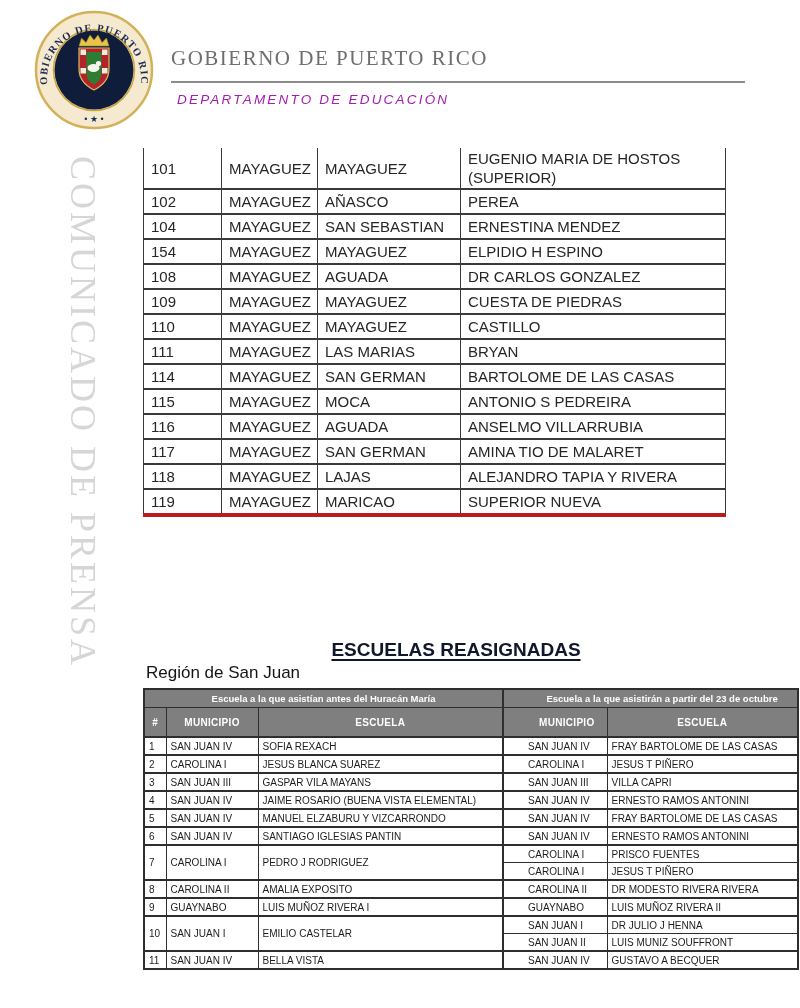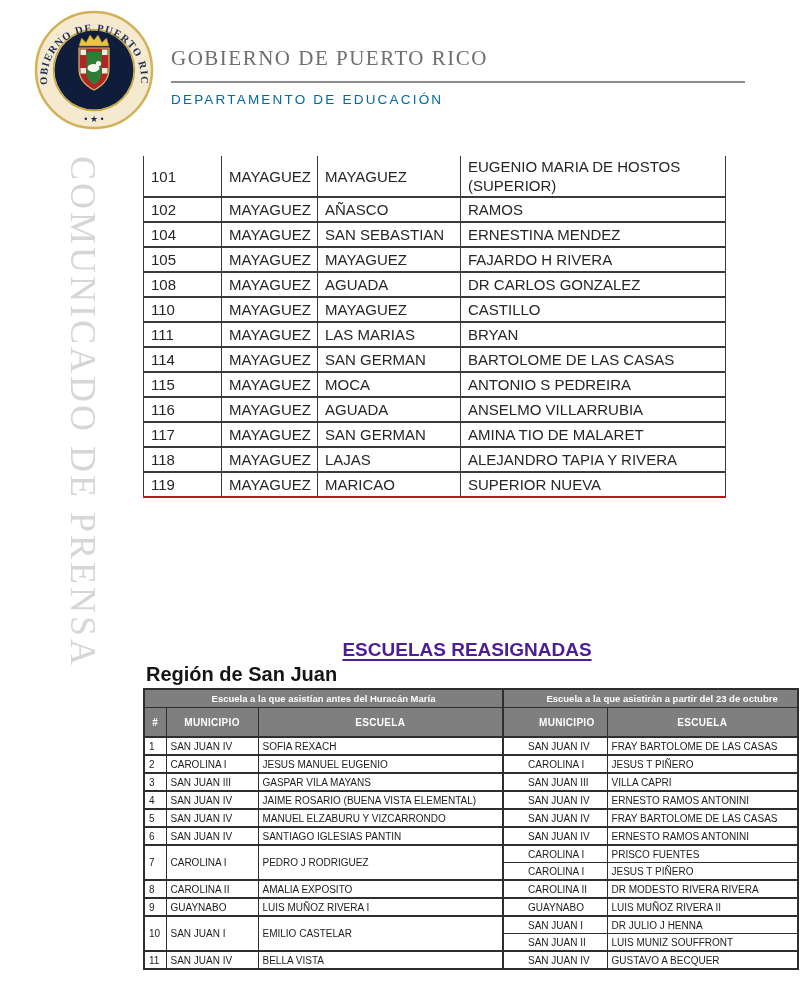--- a/index.html
+++ b/index.html
@@ -23,46 +23,46 @@
   .gov-title {
     position:absolute; left:171px; top:46px;
     font-family:"Liberation Serif", serif;
     font-size:21px; letter-spacing:1.5px; color:#6e6e6e;
   }
   .gov-rule {
     position:absolute; left:171px; top:81px; width:574px; height:0;
     border-top:2px solid #8c8c8c;
   }
   .dept-title {
-    position:absolute; left:171px; top:92px;
-    font-size:13.5px; letter-spacing:2.2px; color:#0369a1;
+    position:absolute; left:177px; top:92px;
+    font-size:13.5px; letter-spacing:2.2px; color:#a21caf;font-style:italic;
   }
 
   
   .t1 {
-    position:absolute; left:143px; top:156px;
+    position:absolute; left:143px; top:148px;
     border-collapse:collapse; table-layout:fixed; width:582px;padding-left:27px;
   }
   .t1 td {
     border:1px solid #3a3a3a; border-top:2px solid #3a3a3a;
     font-size:15px; line-height:19px; color:#262626;
     height:21px; padding:1px 7px; vertical-align:middle; overflow:hidden;
   }
   .t1 tr:first-child td { border-top:none; }
-  .t1 tr:last-child td { border-bottom:2px solid #b91c1c; }
+  .t1 tr:last-child td { border-bottom:4px solid #b91c1c; }
 
   
   .section-title {
-    position:absolute; left:140px; top:639px; width:654px;
-    text-align:center; font-size:19px; font-weight:bold; color:#4c1d95;
+    position:absolute; left:129px; top:639px; width:654px;
+    text-align:center; font-size:19px; font-weight:bold; color:#0f172a;
   }
   .section-title span { text-decoration:underline; text-decoration-thickness:2px; text-underline-offset:3px; }
   .region-label {
     position:absolute; left:146px; top:663px;
-    font-size:20px; font-weight:bold; color:#141414;
+    font-size:17px; font-weight:normal; color:#141414;
   }
 
   
   .t2 {
     position:absolute; left:143px; top:688px;
     border-collapse:collapse; table-layout:fixed; width:654px;
     border:2px solid #2e2e2e;
   }
   .t2 th, .t2 td {
     border:1px solid #2e2e2e; vertical-align:middle; overflow:hidden; white-space:nowrap;
@@ -121,39 +121,45 @@
       <tr>
         <td>101</td>
         <td>MAYAGUEZ</td>
         <td>MAYAGUEZ</td>
         <td>EUGENIO MARIA DE HOSTOS (SUPERIOR)</td>
       </tr>
       <tr>
         <td>102</td>
         <td>MAYAGUEZ</td>
         <td>AÑASCO</td>
-        <td>RAMOS</td>
+        <td>PEREA</td>
       </tr>
       <tr>
         <td>104</td>
         <td>MAYAGUEZ</td>
         <td>SAN SEBASTIAN</td>
         <td>ERNESTINA MENDEZ</td>
       </tr>
       <tr>
-        <td>105</td>
-        <td>MAYAGUEZ</td>
-        <td>MAYAGUEZ</td>
-        <td>FAJARDO H RIVERA</td>
+        <td>154</td>
+        <td>MAYAGUEZ</td>
+        <td>MAYAGUEZ</td>
+        <td>ELPIDIO H ESPINO</td>
       </tr>
       <tr>
         <td>108</td>
         <td>MAYAGUEZ</td>
         <td>AGUADA</td>
         <td>DR CARLOS GONZALEZ</td>
+      </tr>
+      <tr>
+        <td>109</td>
+        <td>MAYAGUEZ</td>
+        <td>MAYAGUEZ</td>
+        <td>CUESTA DE PIEDRAS</td>
       </tr>
       <tr>
         <td>110</td>
         <td>MAYAGUEZ</td>
         <td>MAYAGUEZ</td>
         <td>CASTILLO</td>
       </tr>
       <tr>
         <td>111</td>
         <td>MAYAGUEZ</td>
@@ -229,21 +235,21 @@
       <tr class="main">
         <td>1</td>
         <td>SAN JUAN IV</td>
         <td>SOFIA REXACH</td>
         <td class="half-split">SAN JUAN IV</td>
         <td>FRAY BARTOLOME DE LAS CASAS</td>
       </tr>
       <tr class="main">
         <td>2</td>
         <td>CAROLINA I</td>
-        <td>JESUS MANUEL EUGENIO</td>
+        <td>JESUS BLANCA SUAREZ</td>
         <td class="half-split">CAROLINA I</td>
         <td>JESUS T PIÑERO</td>
       </tr>
       <tr class="main">
         <td>3</td>
         <td>SAN JUAN III</td>
         <td>GASPAR VILA MAYANS</td>
         <td class="half-split">SAN JUAN III</td>
         <td>VILLA CAPRI</td>
       </tr>

